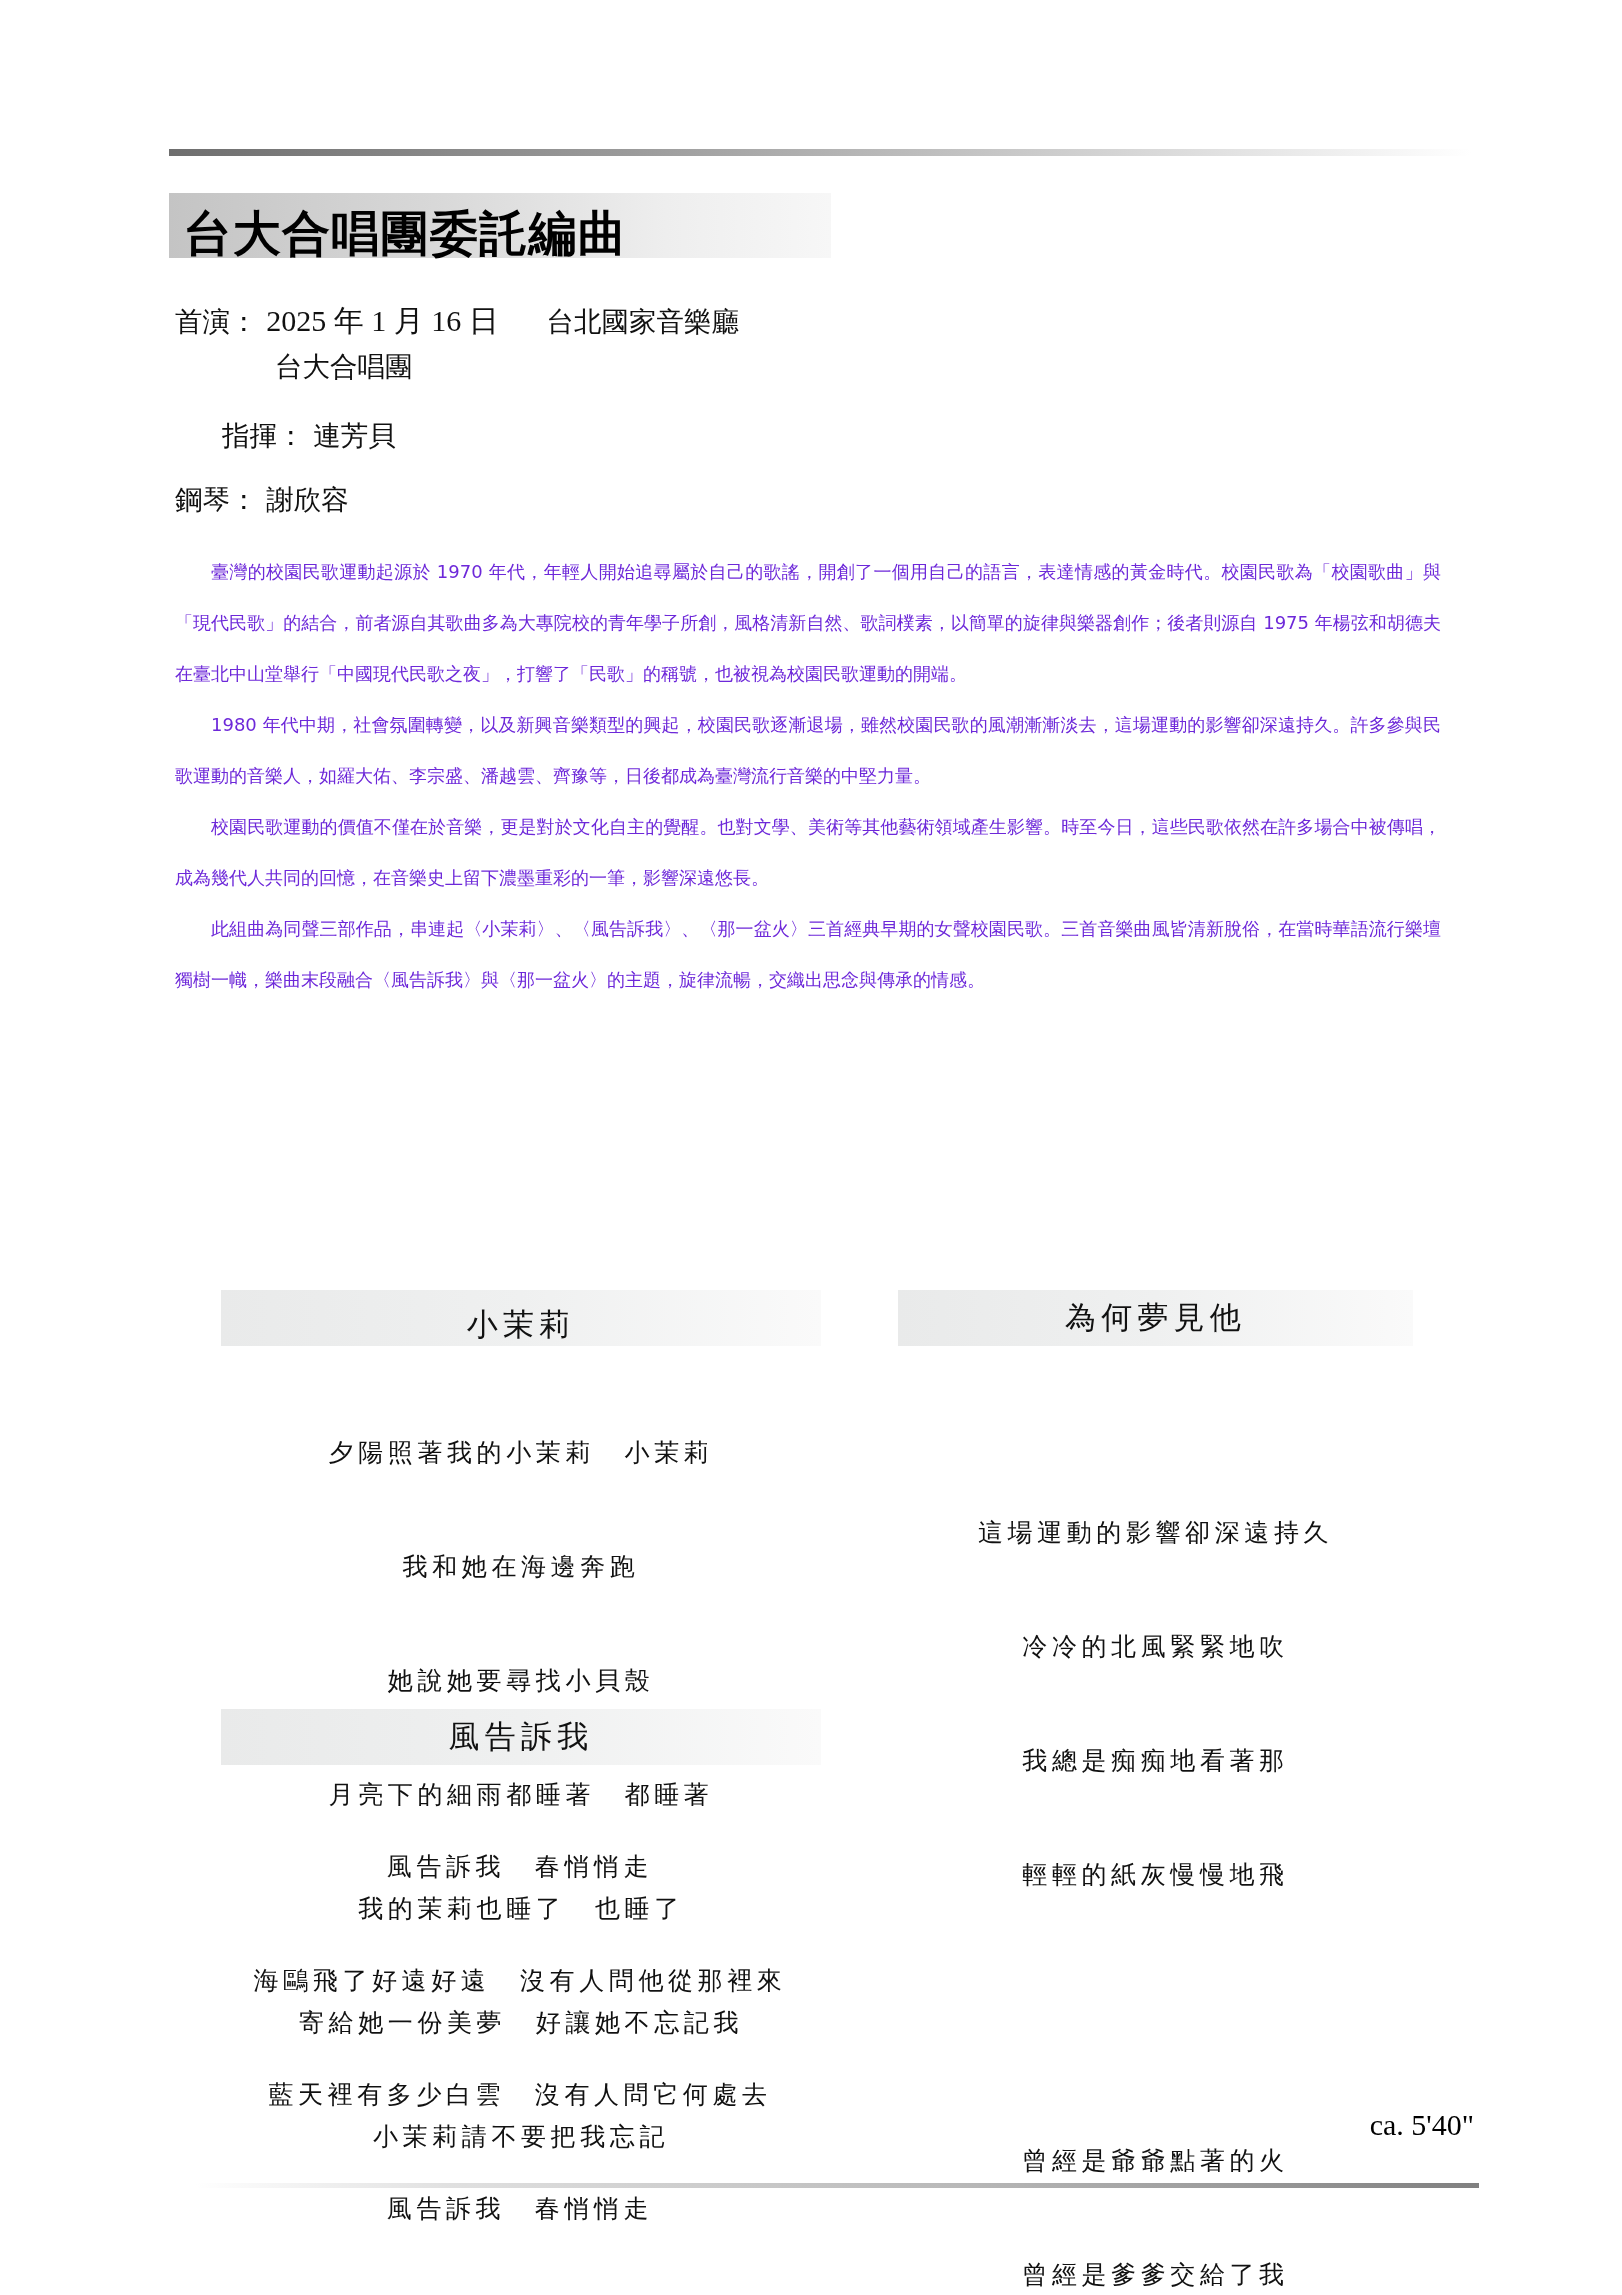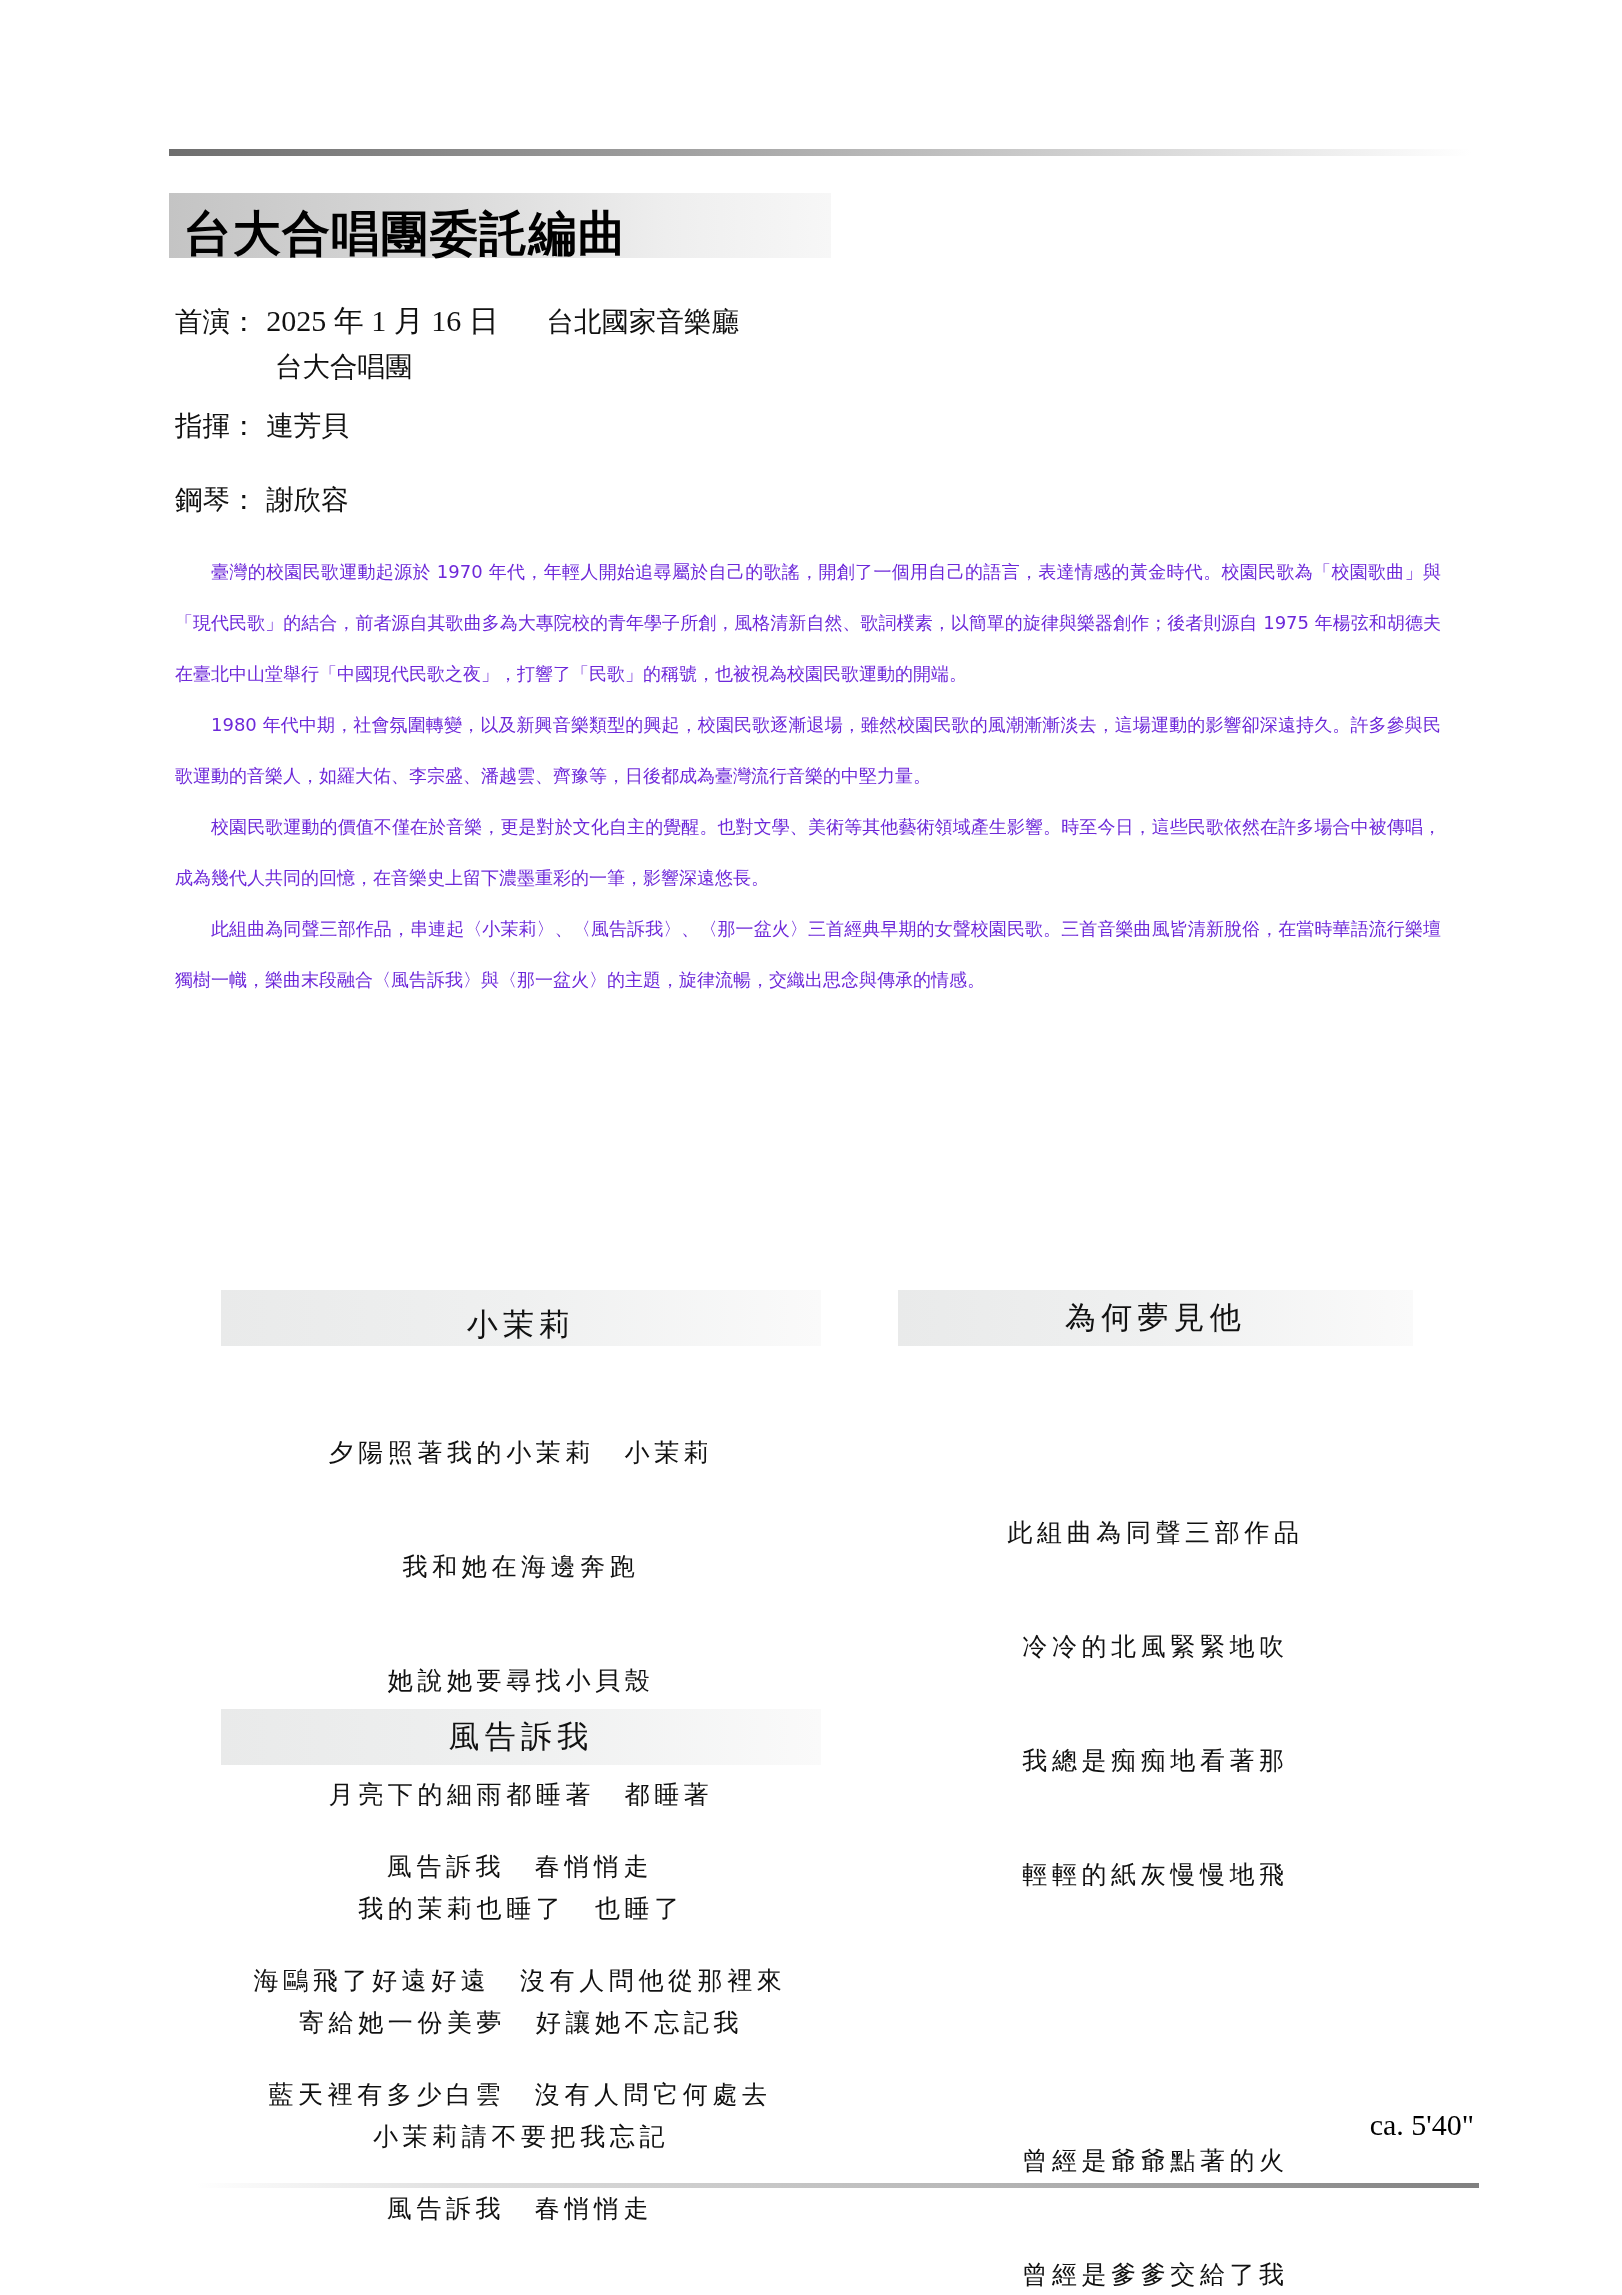--- a/index.html
+++ b/index.html
@@ -39,21 +39,21 @@
 </div>
 
 <div class="info" style="top:306px;">
   <span class="label">首演：</span>
   <span class="value" style="font-family:'Liberation Serif',serif;font-size:30px;">2025 年 1 月 16 日</span>
   <span class="value" style="margin-left:39px;">台北國家音樂廳</span>
 </div>
 <div class="info" style="top:353px; left:275px;">
   <span class="value">台大合唱團</span>
 </div>
-<div class="info" style="top:412px;">
+<div class="info" style="top:422px;margin-left:47px;">
   <span class="label">指揮：</span>
   <span class="value">連芳貝</span>
 </div>
 <div class="info" style="top:486px;">
   <span class="label">鋼琴：</span>
   <span class="value">謝欣容</span>
 </div>
 
 <div class="body-text">
   <p>臺灣的校園民歌運動起源於 1970 年代，年輕人開始追尋屬於自己的歌謠，開創了一個用自己的語言，表達情感的黃金時代。校園民歌為「校園歌曲」與「現代民歌」的結合，前者源自其歌曲多為大專院校的青年學子所創，風格清新自然、歌詞樸素，以簡單的旋律與樂器創作；後者則源自 1975 年楊弦和胡德夫在臺北中山堂舉行「中國現代民歌之夜」，打響了「民歌」的稱號，也被視為校園民歌運動的開端。</p>
@@ -91,21 +91,21 @@
   
   
   
 </div>
 
 <div class="song-header" style="left:898px; top:1290px; width:515px;">
   <span class="song-title">為何夢見他</span>
 </div>
 <div class="lyrics" style="left:898px; top:1362px; width:515px;">
   <div class="stanza">
-    <div>此組曲為同聲三部作品</div>
+    <div>這場運動的影響卻深遠持久</div>
     <div>冷冷的北風緊緊地吹</div>
     <div>我總是痴痴地看著那</div>
     <div>輕輕的紙灰慢慢地飛</div>
   </div>
   <div class="stanza">
     <div>曾經是爺爺點著的火</div>
     <div>曾經是爹爹交給了我</div>
     
     
   </div>

